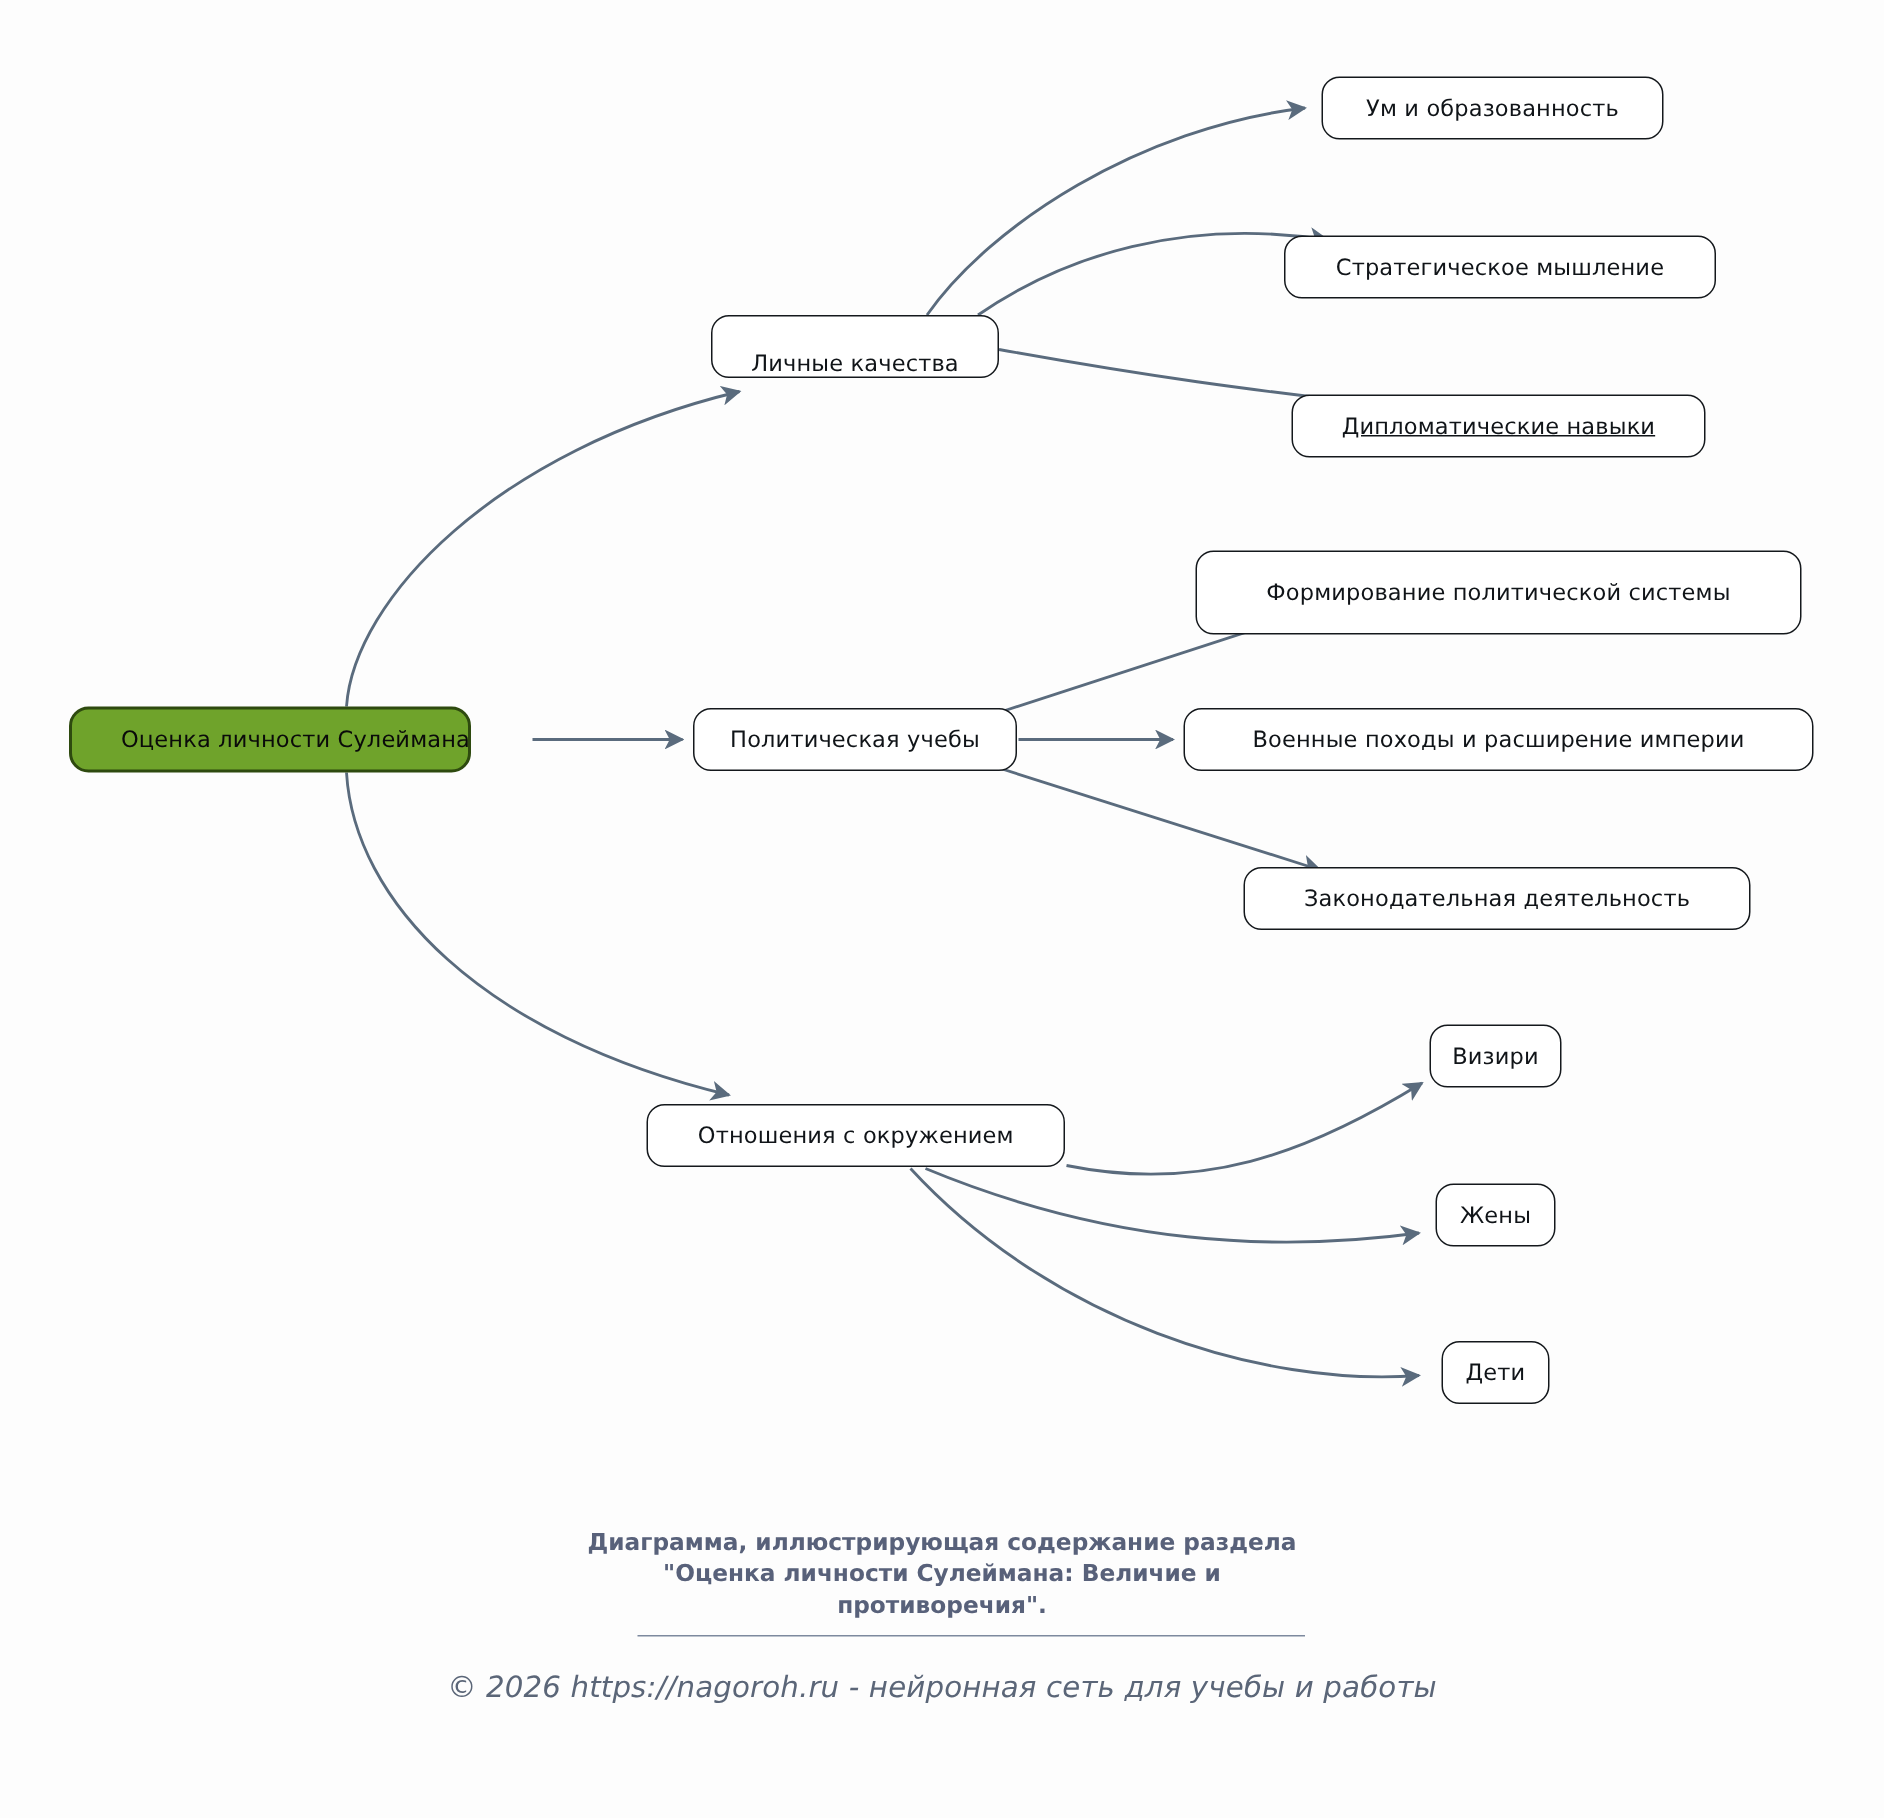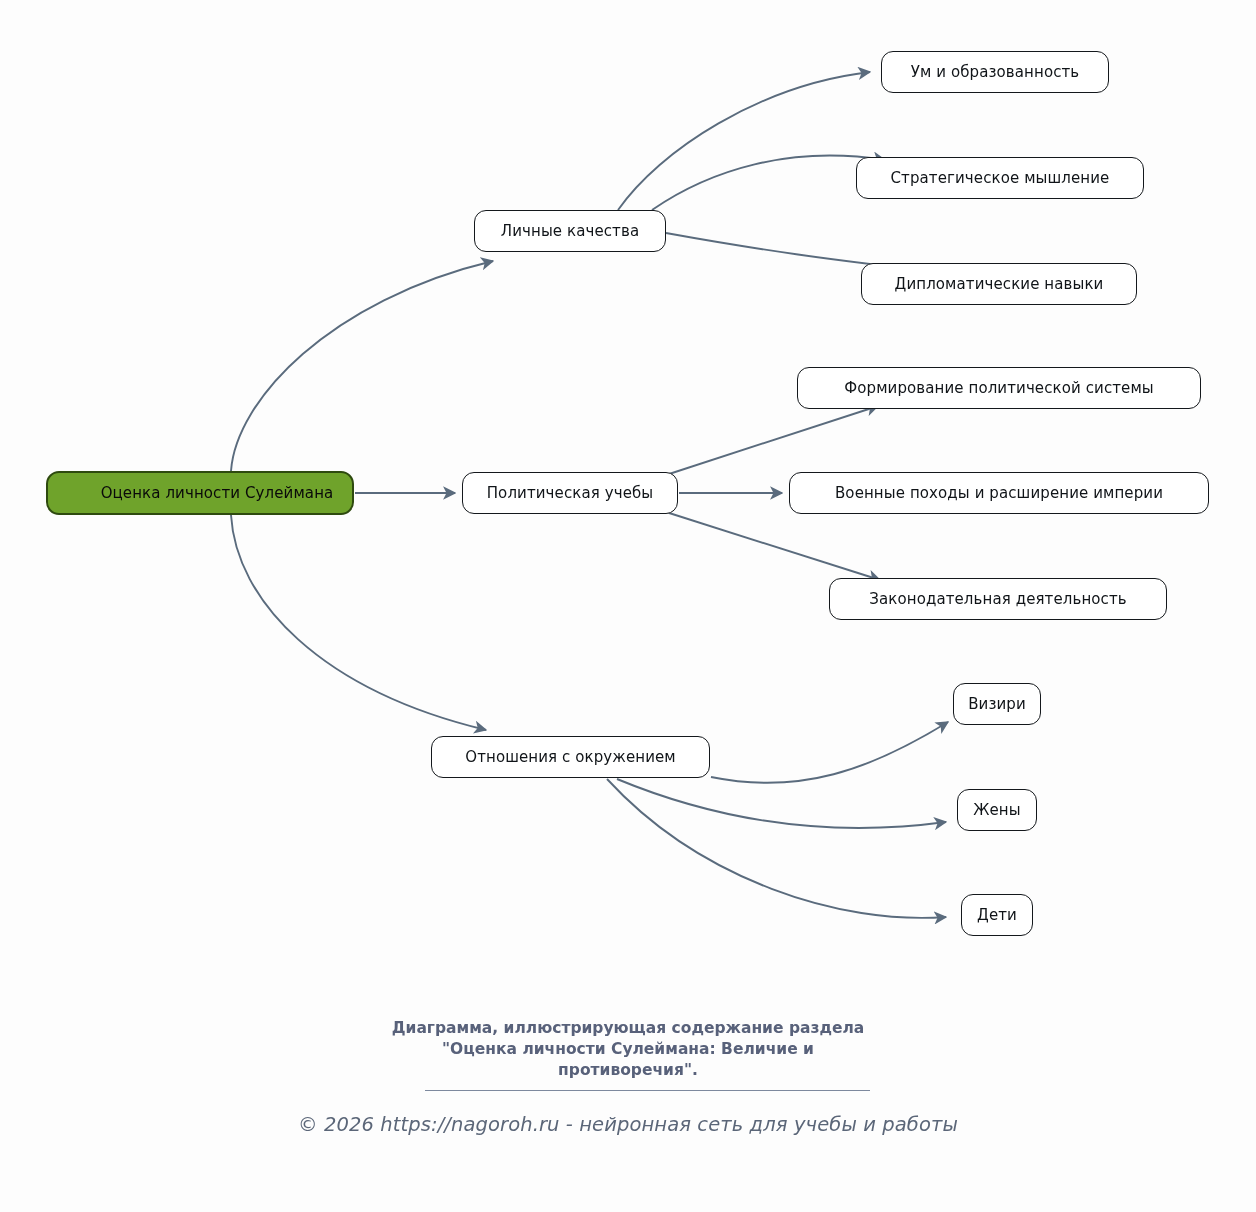--- a/index.html
+++ b/index.html
@@ -106,41 +106,41 @@
       <path d="M 666 475 L 878 406"></path>
       <path d="M 679 493 L 782 493"></path>
       <path d="M 666 512 L 880 580"></path>
 
       <path d="M 711 777 C 800 795 870 770 948 722"></path>
       <path d="M 617 779 C 740 830 850 835 946 822"></path>
       <path d="M 607 779 C 700 880 840 925 946 917"></path>
     </g>
   </svg>
 
-  <div class="node root" style="left:46px; top:471px; width:308px; height:44px;padding-left:48px;">
+  <div class="node root" style="left:46px; top:471px; width:268px; height:44px;padding-left:48px;">
     <span>Оценка личности Сулеймана</span>
   </div>
 
-  <div class="node" style="left:474px; top:210px; width:192px; height:42px;">
+  <div class="node" style="left:474px; top:210px; width:192px; height:42px;align-items:flex-end;">
     <span>Личные качества</span>
   </div>
   <div class="node" style="left:881px; top:51px; width:228px; height:42px;">
     <span>Ум и образованность</span>
   </div>
   <div class="node" style="left:856px; top:157px; width:288px; height:42px;">
     <span>Стратегическое мышление</span>
   </div>
-  <div class="node" style="left:861px; top:263px; width:276px; height:42px;">
+  <div class="node" style="left:861px; top:263px; width:276px; height:42px;text-decoration:underline;">
     <span>Дипломатические навыки</span>
   </div>
 
   <div class="node" style="left:462px; top:472px; width:216px; height:42px;">
     <span>Политическая учебы</span>
   </div>
-  <div class="node" style="left:797px; top:367px; width:404px; height:42px;">
+  <div class="node" style="left:797px; top:367px; width:404px; height:56px;">
     <span>Формирование политической системы</span>
   </div>
   <div class="node" style="left:789px; top:472px; width:420px; height:42px;">
     <span>Военные походы и расширение империи</span>
   </div>
   <div class="node" style="left:829px; top:578px; width:338px; height:42px;">
     <span>Законодательная деятельность</span>
   </div>
 
   <div class="node" style="left:431px; top:736px; width:279px; height:42px;">

